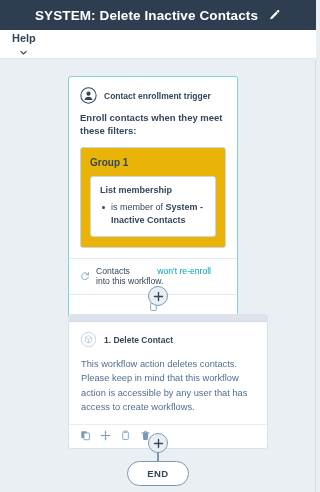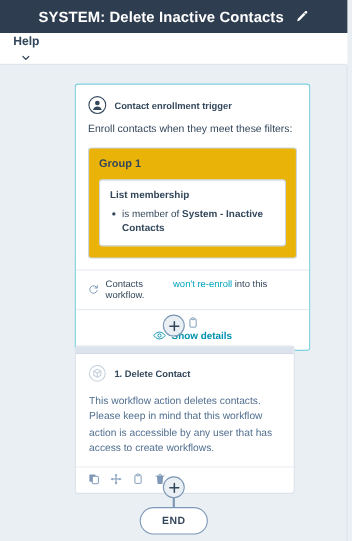--- a/index.html
+++ b/index.html
@@ -59,37 +59,37 @@
     width: 20px; height: 20px; border-radius: 50%;
     background: #eaeff4; border: 1.6px solid #7c98b6;
     display: flex; align-items: center; justify-content: center;
     cursor: pointer; z-index: 3;
   }
   .plus-node svg { display: block; width: 11px; height: 11px; }
 
   
   .enroll-card {
     position: absolute; left: 68px; top: 16px;
-    width: 214px;
+    width: 170px;
     background: #ffffff;
     border: 1.5px solid #7fd1de;
     border-radius: 3px;
     z-index: 2;
   }
   .enroll-head {
     display: flex; align-items: center; gap: 7px;
     padding: 10px 11px 6px 11px;
   }
   .person-icon { display: block; width: 17px; height: 17px; flex: 0 0 auto; }
   .enroll-head-label {
     font-size: 8.5px; color: #33475b; font-weight: bold;
   }
   .enroll-sub {
     padding: 2px 11px 9px 11px;
-    font-size: 9.5px; font-weight: normal; color: #33475b;
+    font-size: 9.5px; font-weight: bold; color: #33475b;
     line-height: 1.35;
   }
   .group-box {
     margin: 0 11px 10px 11px;
     background: #eab308;
     border: 1px solid #cbd6e2;
     border-radius: 3px;
     padding: 9px 9px 10px 9px;
   }
   .group-title {

